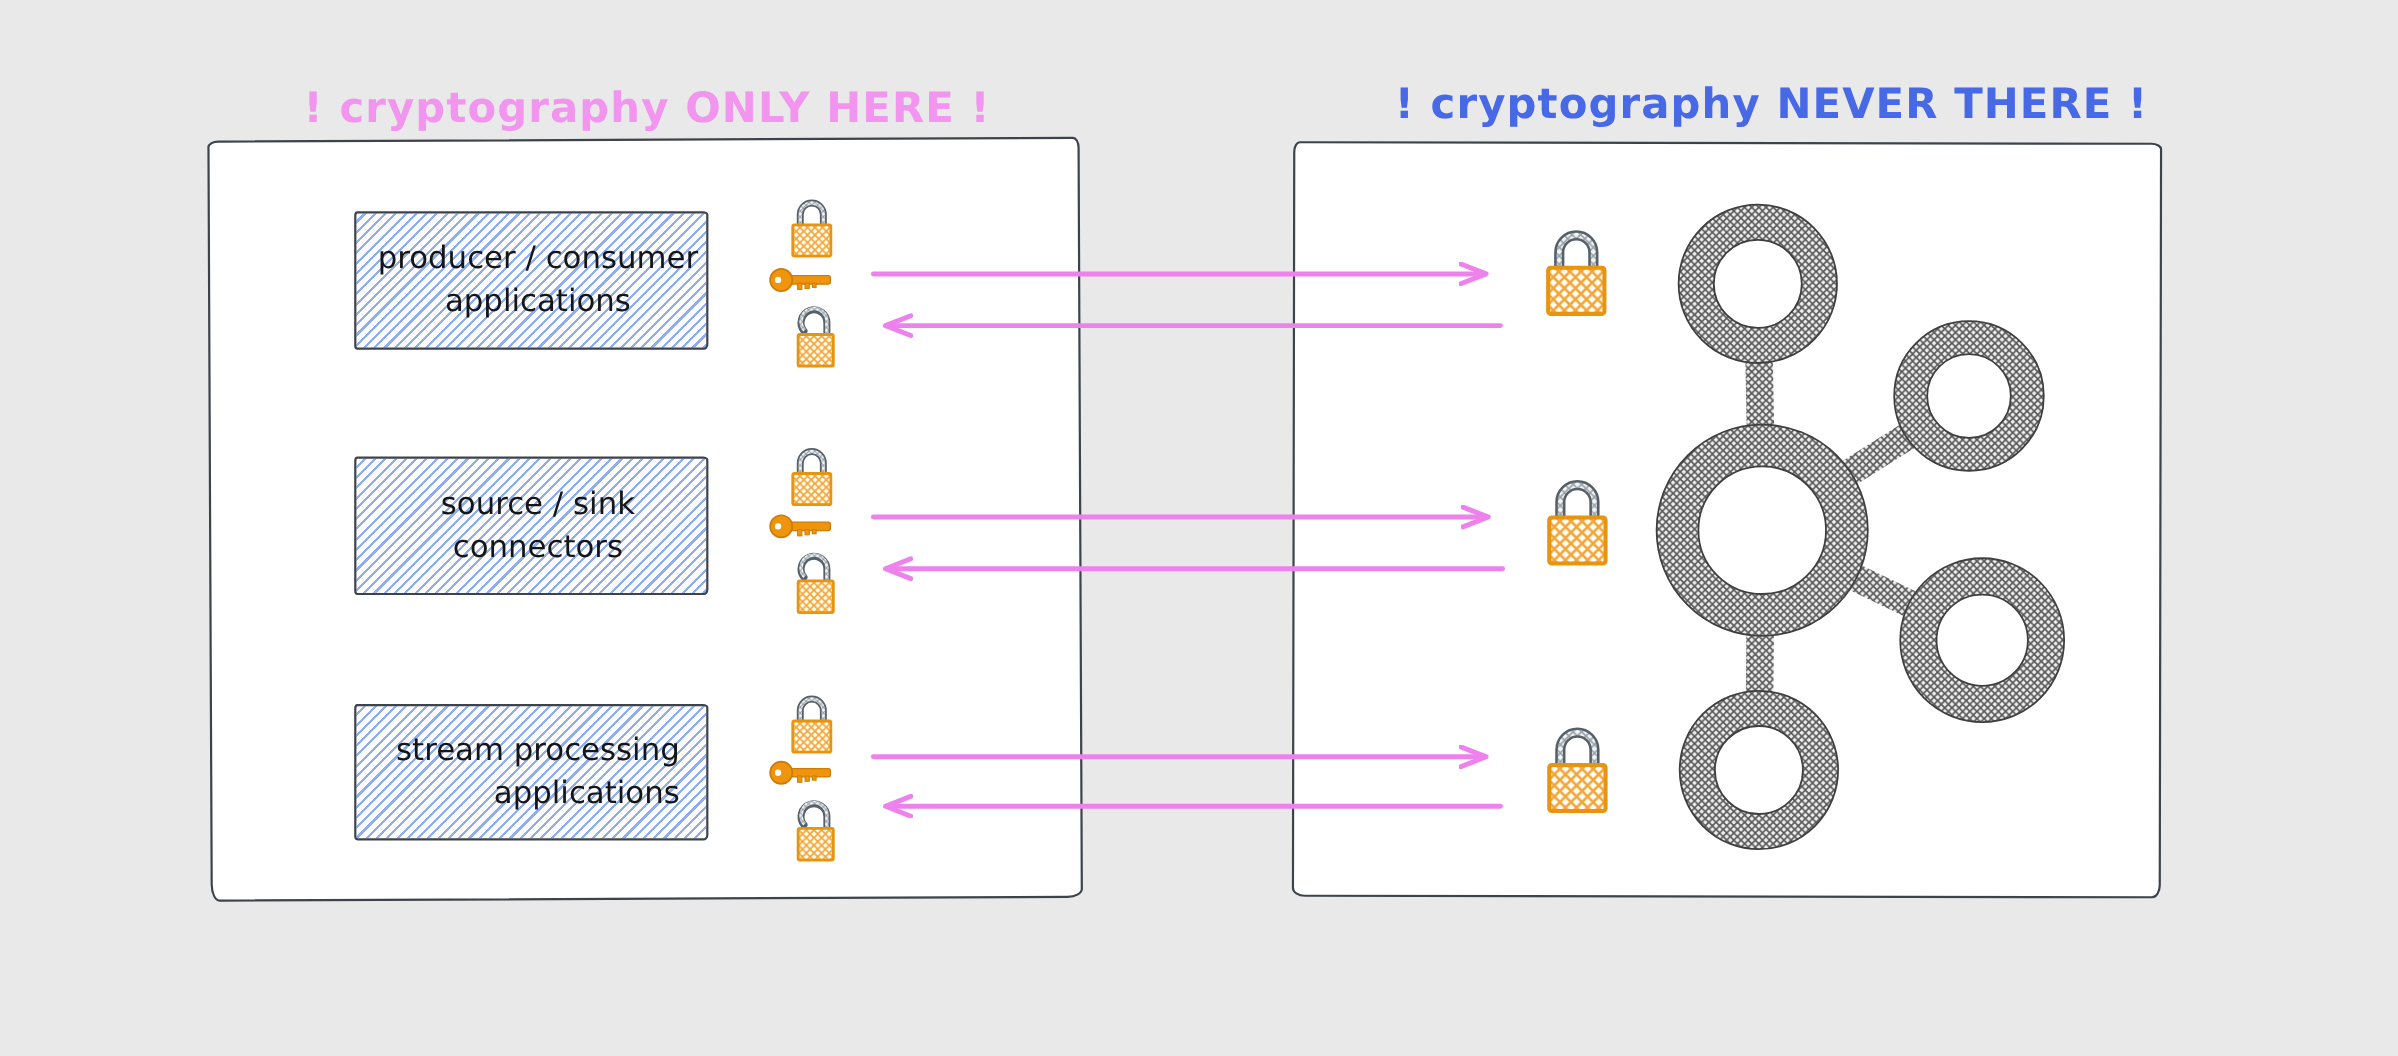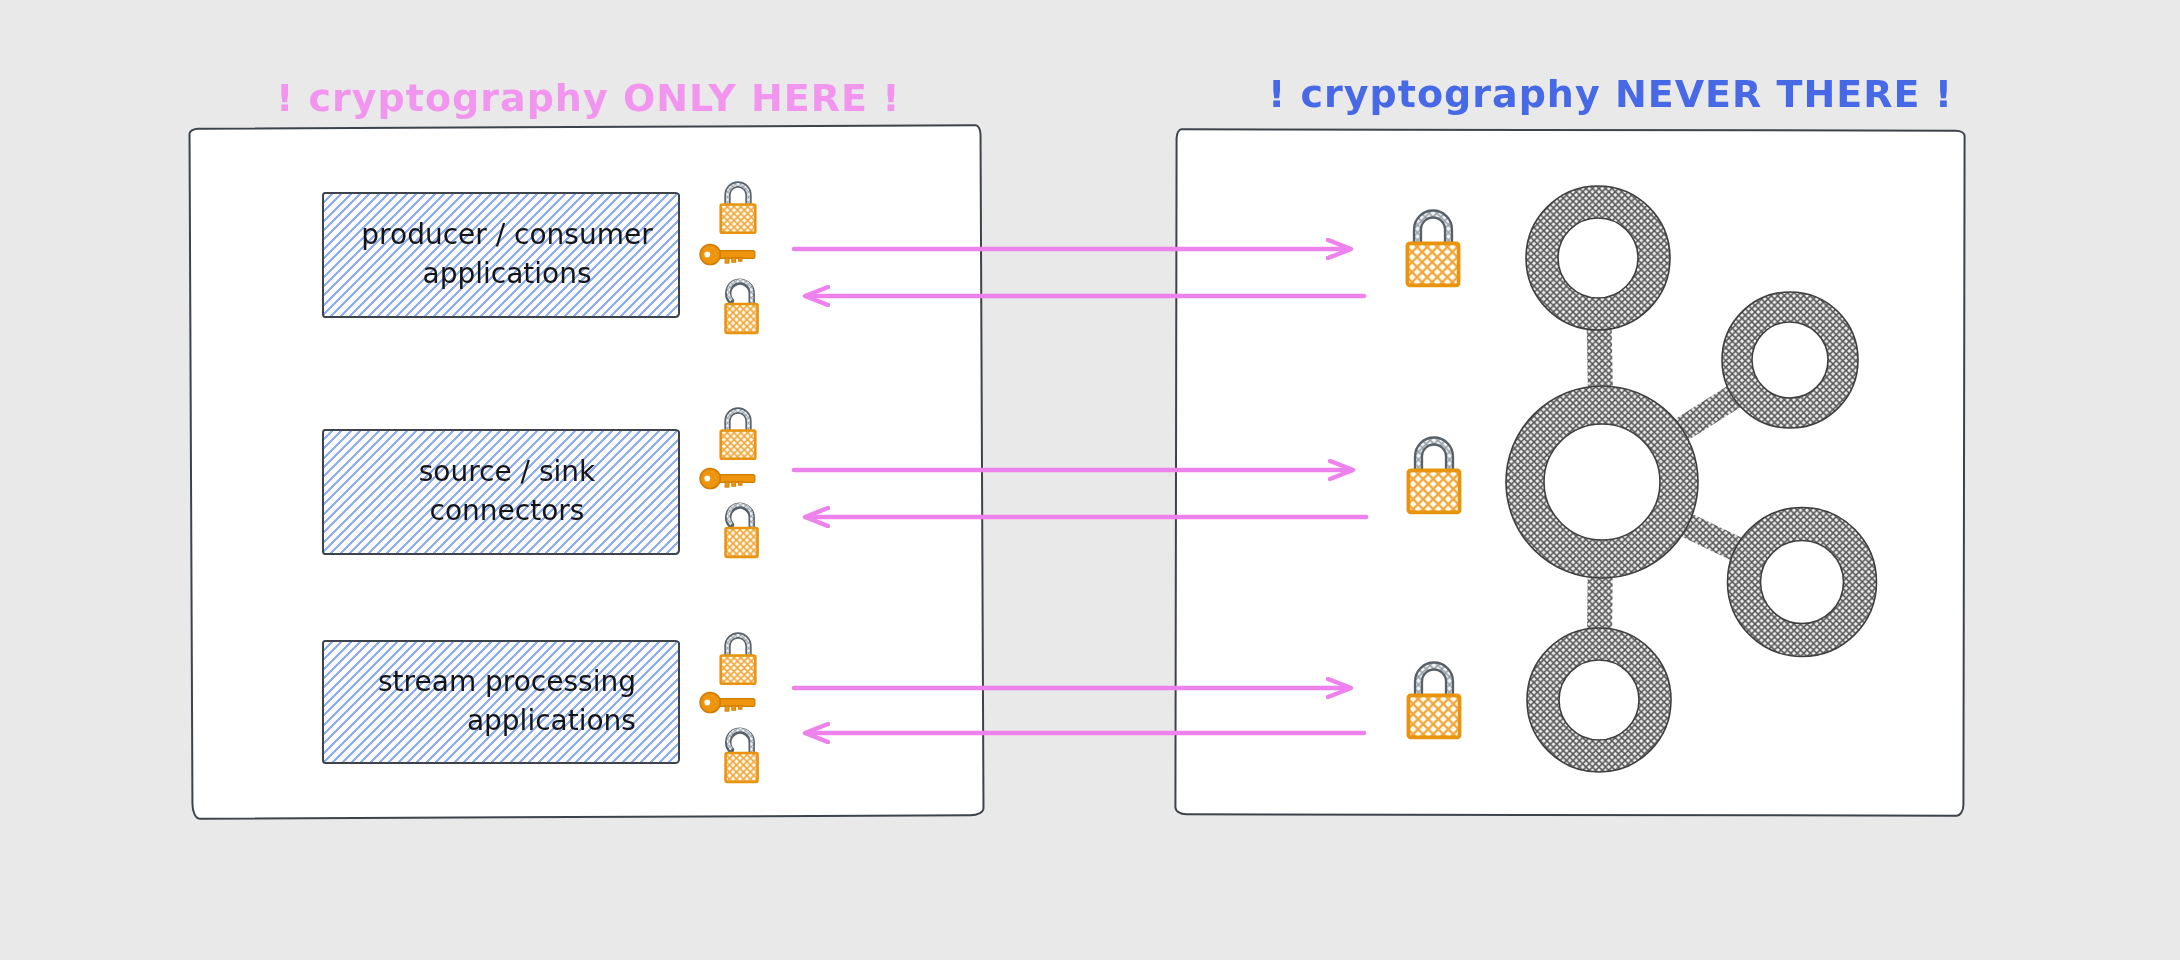--- a/index.html
+++ b/index.html
@@ -13,28 +13,28 @@
   #canvas{position:relative;width:2180px;height:960px;background:var(--background);
           font-family:"DejaVu Sans",sans-serif;overflow:hidden;}
   .panel{position:absolute;background:var(--panel-bg);border:2.5px solid var(--panel-border);box-sizing:border-box;}
   .panel-left{left:190px;top:126px;width:793px;height:692px;
       border-radius:10px 6px 14px 8px / 6px 10px 8px 16px;transform:rotate(-0.25deg);}
   .panel-right{left:1175px;top:129px;width:790px;height:687px;
       border-radius:6px 10px 8px 12px / 10px 6px 12px 8px;transform:rotate(0.1deg);}
   .title{position:absolute;font-size:38px;font-weight:bold;letter-spacing:1px;text-align:center;white-space:nowrap;}
   .title-left{left:276px;top:76px;width:600px;color:var(--title-left);}
   .title-right{left:1268px;top:72px;width:600px;color:var(--title-right);}
-  .app-box{position:absolute;left:322px;width:358px;box-sizing:border-box;
+  .app-box{position:absolute;left:322px;width:322px;box-sizing:border-box;
       display:flex;align-items:center;justify-content:center;text-align:center;
       white-space:pre-line;font-size:28px;line-height:1.38;color:var(--box-text);
       border:2.5px solid var(--box-border);border-radius:3px 5px 4px 3px / 4px 3px 5px 4px;
       background-color:var(--box-bg);
       background-image:repeating-linear-gradient(135deg,transparent 0px,transparent 4.6px,var(--box-hatch) 4.6px,var(--box-hatch) 6.6px);padding-left:12px;}
   .box-1{top:192px;height:126px;}
-  .box-2{top:415px;height:126px;margin-top:14px;}
+  .box-2{top:415px;height:126px;}
   .box-3{top:640px;height:124px;text-align:right;}
   #gfx{position:absolute;left:0;top:0;width:2180px;height:960px;pointer-events:none;}
   .arrow-line{stroke:var(--arrow);stroke-width:4.5;stroke-linecap:round;fill:none;}
   .arrow-head{stroke:var(--arrow);stroke-width:4.5;stroke-linecap:round;stroke-linejoin:round;fill:none;}
   .kafka-ring{fill:#ffffff;stroke:url(#hatchGray);}
   .kafka-bar{stroke:url(#hatchGray);stroke-width:25;fill:none;}
   .kafka-edge{fill:none;stroke:var(--kafka-outline);stroke-width:1.6;}
   .hatch-orange-line{stroke:var(--lock-hatch);stroke-width:1.5;}
   .hatch-gray-line{stroke:var(--kafka-line);stroke-width:1.5;}
 </style>

